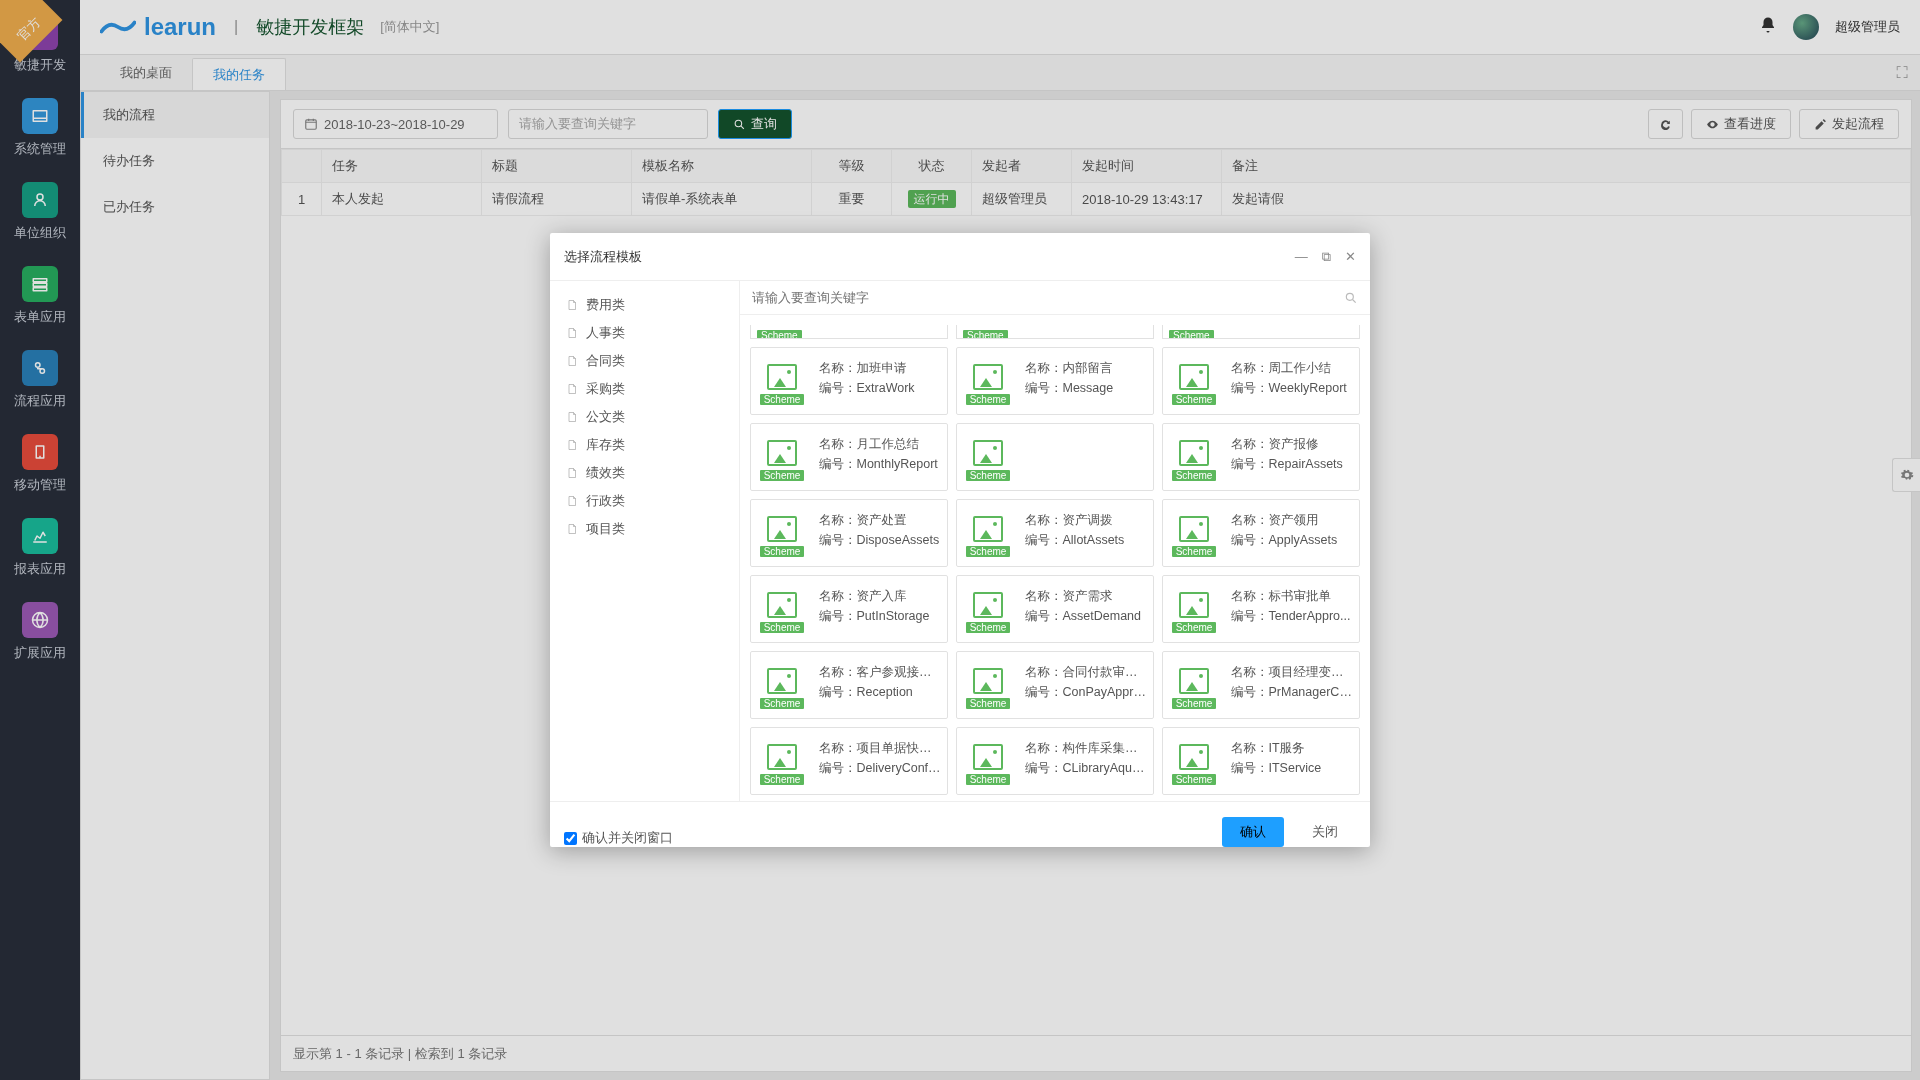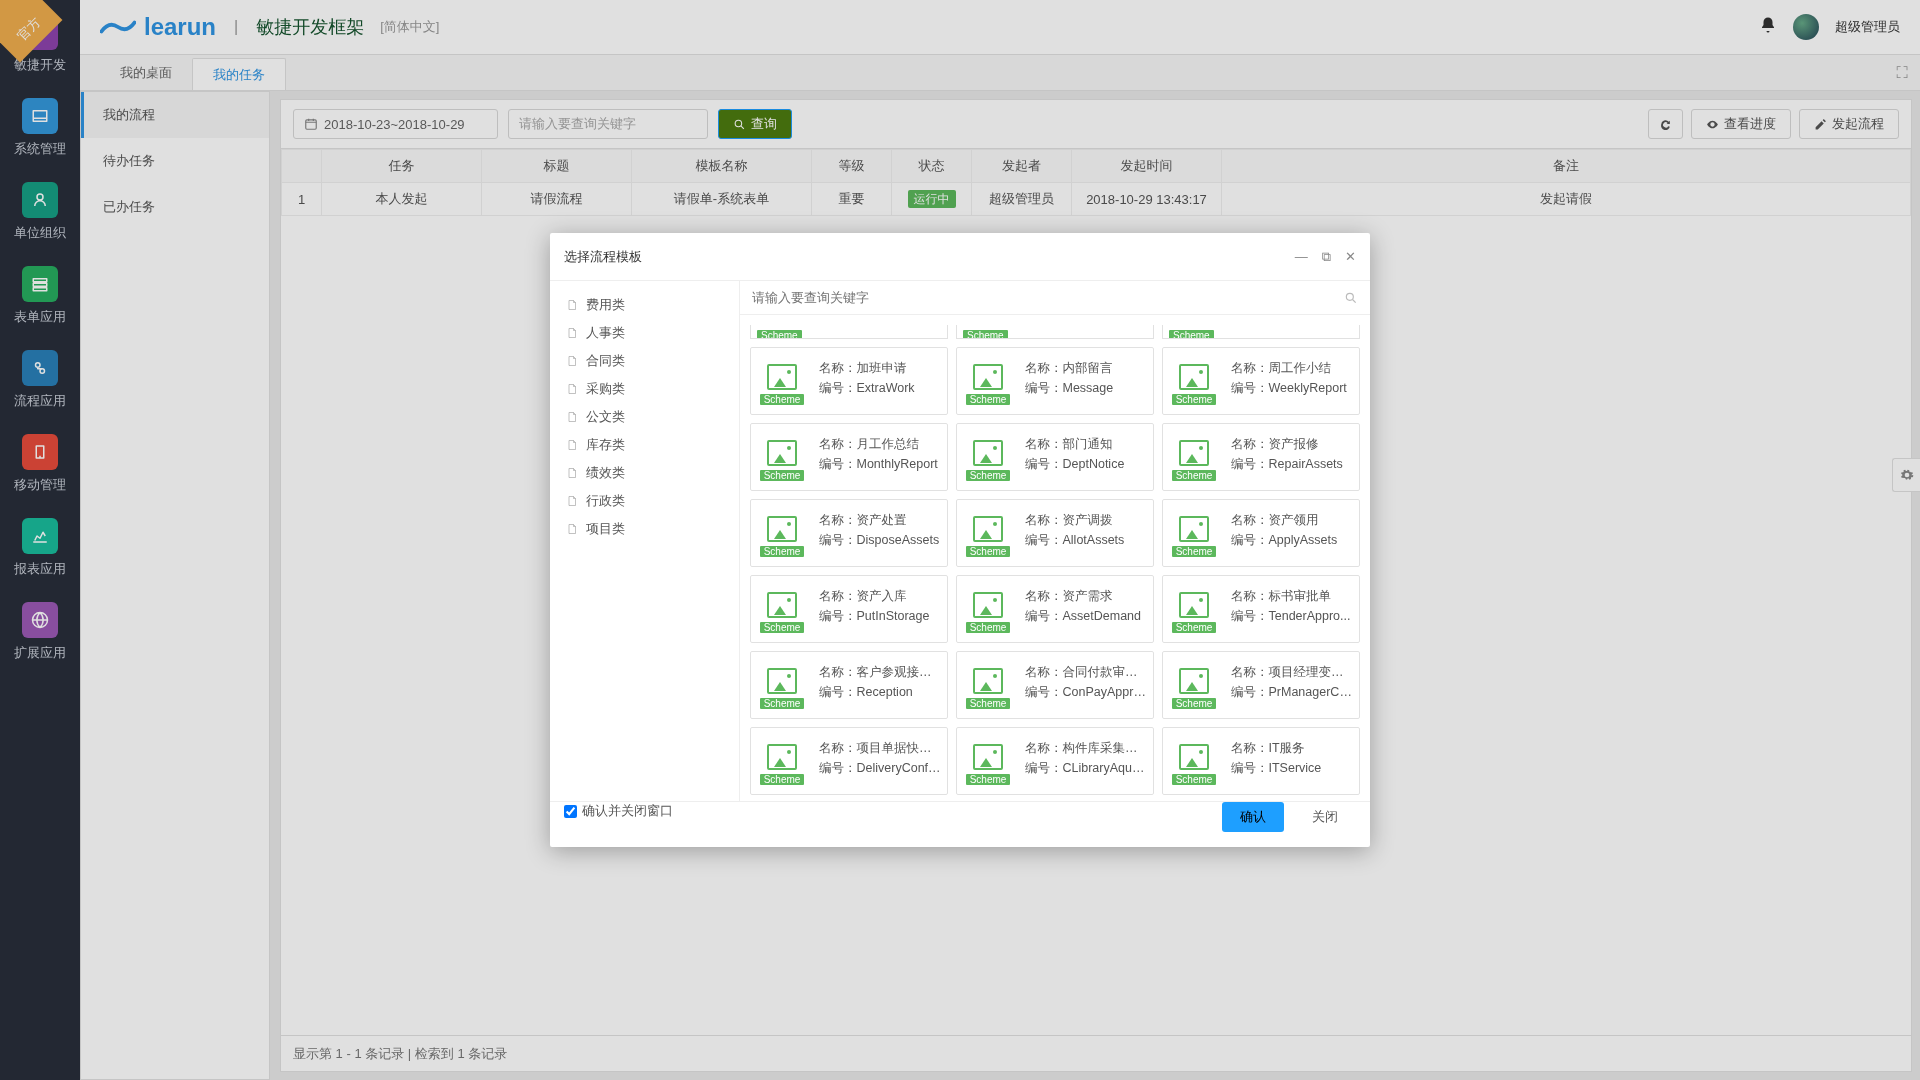--- a/index.html
+++ b/index.html
@@ -38,28 +38,28 @@
 .sub-item { padding: 14px 22px; font-size: 13px; color: #555; cursor: pointer; }
 .sub-item.active { background: #f5f5f5; border-left: 3px solid #2f95e3; padding-left: 19px; }
 
 .content { position: absolute; left: 200px; top: 8px; right: 8px; bottom: 8px; }
 .toolbar { background: #fff; border: 1px solid #e1e1e1; height: 50px; display: flex; align-items: center; padding: 0 12px; gap: 10px; }
 .date-box, .kw-box { border: 1px solid #d9d9d9; height: 30px; padding: 0 10px; font-size: 13px; color: #666; display: flex; align-items: center; gap: 6px; border-radius: 3px; background: #fff; }
 .date-box { width: 205px; }
 .kw-box { width: 200px; }
 .kw-box.ph { color: #aaa; }
 .btn { height: 30px; padding: 0 14px; border-radius: 3px; font-size: 13px; display: flex; align-items: center; gap: 5px; cursor: pointer; border: 1px solid #d9d9d9; background: #fff; color: #555; }
-.btn.primary { background: #4d7c0f; border-color: #1E9FFF; color: #fff; }
+.btn.primary { background: #14532d; border-color: #1E9FFF; color: #fff; }
 .btn svg { width: 13px; height: 13px; fill: currentColor; }
 .toolbar-right { margin-left: auto; display: flex; gap: 8px; }
 .btn.icon-only { padding: 0 10px; }
 
 .grid { background: #fff; border: 1px solid #e1e1e1; border-top: none; position: absolute; top: 50px; left: 0; right: 0; bottom: 36px; }
 .grid table { width: 100%; border-collapse: collapse; font-size: 13px; }
-.grid th, .grid td { border: 1px solid #eee; padding: 7px 10px; text-align: center; color: #555; }
+.grid th, .grid td { border: 1px solid #eee; padding: 7px 10px; text-align: left; color: #555; }
 .grid th { background: #fafafa; font-weight: normal; }
 .grid td.center, .grid th.center { text-align: center; }
 .status-badge { background: #5cb85c; color: #fff; padding: 2px 6px; border-radius: 2px; font-size: 12px; }
 .pager { position: absolute; bottom: 0; left: 0; right: 0; height: 36px; background: #fff; border: 1px solid #e1e1e1; border-top: none; display: flex; align-items: center; padding: 0 12px; font-size: 13px; color: #777; }
 
 
 .overlay { position: absolute; inset: 0; background: rgba(0,0,0,0.12); z-index: 10; display: flex; align-items: center; justify-content: center; }
 .modal { width: 820px; background: #fff; border-radius: 2px; box-shadow: 0 4px 24px rgba(0,0,0,0.3); display: flex; flex-direction: column; }
 .modal-head { height: 48px; display: flex; align-items: center; padding: 0 14px; border-bottom: 1px solid #eee; font-size: 13px; color: #333; }
 .modal-head-ctrls { margin-left: auto; display: flex; gap: 14px; color: #888; }
@@ -77,21 +77,21 @@
 .card-thumb { width: 62px; display: flex; flex-direction: column; align-items: center; justify-content: center; }
 .card-thumb-img { width: 30px; height: 26px; border: 2px solid #5cb85c; border-radius: 2px; position: relative; margin-top: 6px; }
 .card-thumb-img::before { content: ""; position: absolute; left: 5px; top: 12px; width: 0; height: 0; border-left: 6px solid transparent; border-right: 6px solid transparent; border-bottom: 9px solid #5cb85c; }
 .card-thumb-img::after { content: ""; position: absolute; right: 4px; top: 4px; width: 4px; height: 4px; background: #5cb85c; border-radius: 50%; }
 .card-thumb-tag { font-size: 10px; background: #5cb85c; color: #fff; padding: 0 4px; border-radius: 1px; margin-top: 4px; }
 .card-info { flex: 1; padding: 10px 6px 0; font-size: 12.5px; color: #555; overflow: hidden; }
 .card-info div { white-space: nowrap; overflow: hidden; text-overflow: ellipsis; line-height: 1.6; }
 .partial-row { height: 14px; border: 1px solid #e1e1e1; border-top: none; overflow: hidden; }
 .partial-row .pr-tag { display: inline-block; font-size: 10px; background: #5cb85c; color: #fff; padding: 0 4px; border-radius: 1px; margin-left: 6px; margin-top: -2px; }
 
-.modal-foot { height: 46px; border-top: 1px solid #eee; display: flex; align-items: flex-start; padding: 0 14px; font-size: 13px; }
+.modal-foot { height: 46px; border-top: 1px solid #eee; display: flex; align-items: flex-end; padding: 0 14px; font-size: 13px; }
 .modal-foot label { display: flex; align-items: center; gap: 5px; color: #555; }
 .modal-foot-btns { margin-left: auto; display: flex; gap: 10px; }
 .mbtn { padding: 6px 18px; border-radius: 3px; font-size: 13px; cursor: pointer; }
 .mbtn.primary { background: #1E9FFF; color: #000000; }
 .mbtn.default { background: #fff; color: #555; }
 
 
 .float-gear { position: absolute; right: 0; top: 458px; width: 28px; height: 34px; background: #fff; border: 1px solid #e1e1e1; border-right: none; border-radius: 3px 0 0 3px; display: flex; align-items: center; justify-content: center; z-index: 6; }
 .float-gear svg { width: 14px; height: 14px; fill: #888; }
 </style>
@@ -397,24 +397,20 @@
               <div class="card-info">
                 <div>名称：月工作总结</div>
                 <div>编号：MonthlyReport</div>
               </div>
             </div>
             <div class="card">
               <div class="card-thumb">
                 <div class="card-thumb-img"></div>
                 <div class="card-thumb-tag">Scheme</div>
               </div>
-              <div class="card-info">
-                <div>名称：部门通知</div>
-                <div>编号：DeptNotice</div>
-              </div>
             </div>
             <div class="card">
               <div class="card-thumb">
                 <div class="card-thumb-img"></div>
                 <div class="card-thumb-tag">Scheme</div>
               </div>
               <div class="card-info">
                 <div>名称：资产报修</div>
                 <div>编号：RepairAssets</div>
               </div>

